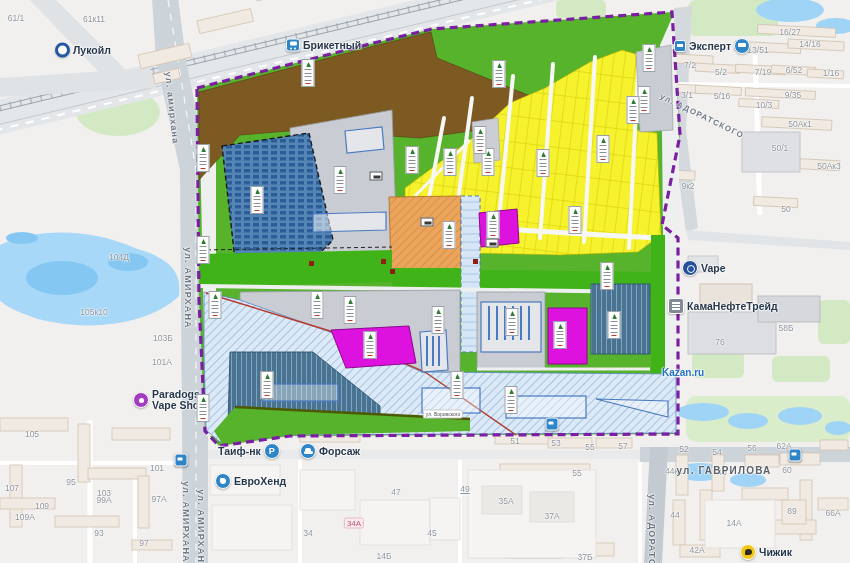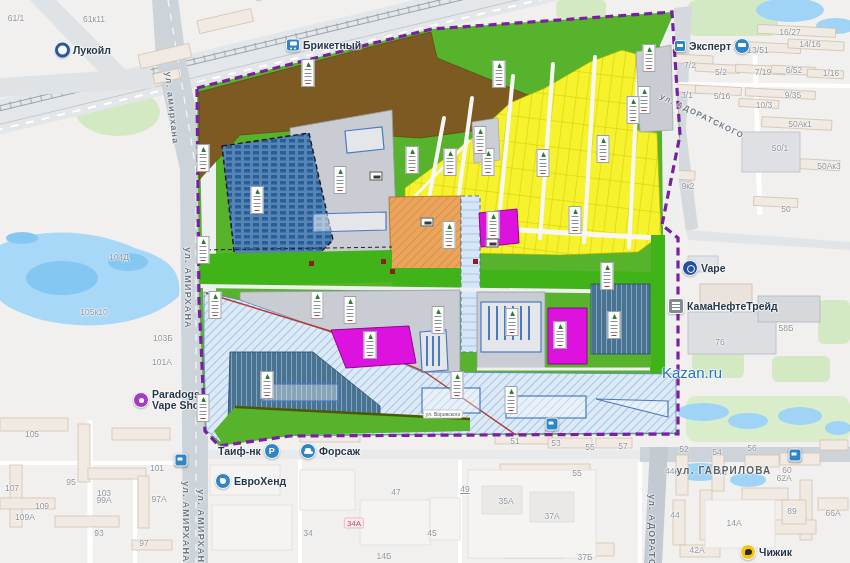--- a/index.html
+++ b/index.html
@@ -15,21 +15,21 @@
   
   .st{position:absolute;transform:translate(-50%,-50%);font-size:9px;color:#6e7783;
       letter-spacing:1.2px;white-space:nowrap;font-weight:600;
       text-shadow:0 0 2px #fff,0 0 2px #fff,0 0 2px #fff;}
   
   .poi{position:absolute;transform:translate(0,-50%);display:flex;align-items:center;gap:3px;
        white-space:nowrap;}
   .poi .txt{font-size:10.5px;font-weight:700;color:#26374c;
        text-shadow:0 0 2px #fff,0 0 2px #fff,0 0 2px #fff,0 0 2px #fff;line-height:11px;}
   .poi .txt .l2{display:block;font-weight:700;}
-  .poi-link .txt{color:#2470c2;font-weight:400;font-size:15px;}
+  .poi-link .txt{color:#2470c2;font-weight:700;font-size:10px;}
   .ic{position:relative;display:inline-block;width:14px;height:14px;border-radius:50%;
       box-shadow:0 1px 2px rgba(0,0,0,.25);flex:0 0 auto;}
   .i-lukoil{background:#fff;border:3px solid #2557a7;width:9px;height:9px;}
   .i-train{border-radius:3px;background:#2e86c8;border:1.5px solid #fff;width:12px;height:11px;}
   .i-train::after{content:"";position:absolute;left:2.5px;top:2px;width:7px;height:4px;background:#fff;border-radius:1px;}
   .i-train::before{content:"";position:absolute;left:3px;top:7.5px;width:2px;height:2px;background:#fff;border-radius:50%;box-shadow:4px 0 0 #fff;}
   .i-transit{border-radius:2.5px;background:#2e86c8;width:10px;height:10px;border:1px solid #fff;}
   .i-transit::after{content:"";position:absolute;left:2px;top:2.5px;width:6px;height:3px;background:#fff;}
   .i-bus{background:#2e86c8;border:1.5px solid #fff;}
   .i-bus::after{content:"";position:absolute;left:3px;top:4px;width:8px;height:4px;background:#fff;border-radius:1px;}
@@ -376,21 +376,21 @@
       <div class="hn" style="left: 556px; top: 443px; position: absolute;">53</div>
       <div class="hn" style="left: 590px; top: 447px; position: absolute;">55</div>
       <div class="hn" style="left: 623px; top: 446px; position: absolute;">57</div>
       <div class="hn" style="left: 577px; top: 473px; position: absolute;">55</div>
       <div class="hn" style="left: 506px; top: 501px; position: absolute;">35А</div>
       <div class="hn" style="left: 552px; top: 516px; position: absolute;">37А</div>
       <div class="hn" style="left: 585px; top: 557px; position: absolute;">37Б</div>
       <div class="hn" style="left: 684px; top: 449px; position: absolute;">52</div>
       <div class="hn" style="left: 717px; top: 452px; position: absolute;">54</div>
       <div class="hn" style="left: 752px; top: 448px; position: absolute;">56</div>
-      <div class="hn" style="left: 784px; top: 446px; position: absolute; margin-top: 32px;">62А</div>
+      <div class="hn" style="left: 784px; top: 446px; position: absolute;">62А</div>
       <div class="hn" style="left: 674px; top: 471px; position: absolute;">44к1</div>
       <div class="hn" style="left: 722px; top: 472px; position: absolute;">46</div>
       <div class="hn" style="left: 787px; top: 470px; position: absolute;">60</div>
       <div class="hn" style="left: 675px; top: 515px; position: absolute;">44</div>
       <div class="hn" style="left: 734px; top: 523px; position: absolute;">14А</div>
       <div class="hn" style="left: 792px; top: 511px; position: absolute;">89</div>
       <div class="hn" style="left: 833px; top: 513px; position: absolute;">66А</div>
       <div class="hn" style="left: 697px; top: 550px; position: absolute;">42А</div>
       <div class="st" style="left: 172px; top: 108px; position: absolute; font-size: 9px; transform: translate(-50%, -50%) rotate(84deg);">ул. амирхана</div>
       <div class="st" style="left: 188px; top: 288px; position: absolute; font-size: 9px; transform: translate(-50%, -50%) rotate(90deg);">ул. АМИРХАНА</div>

